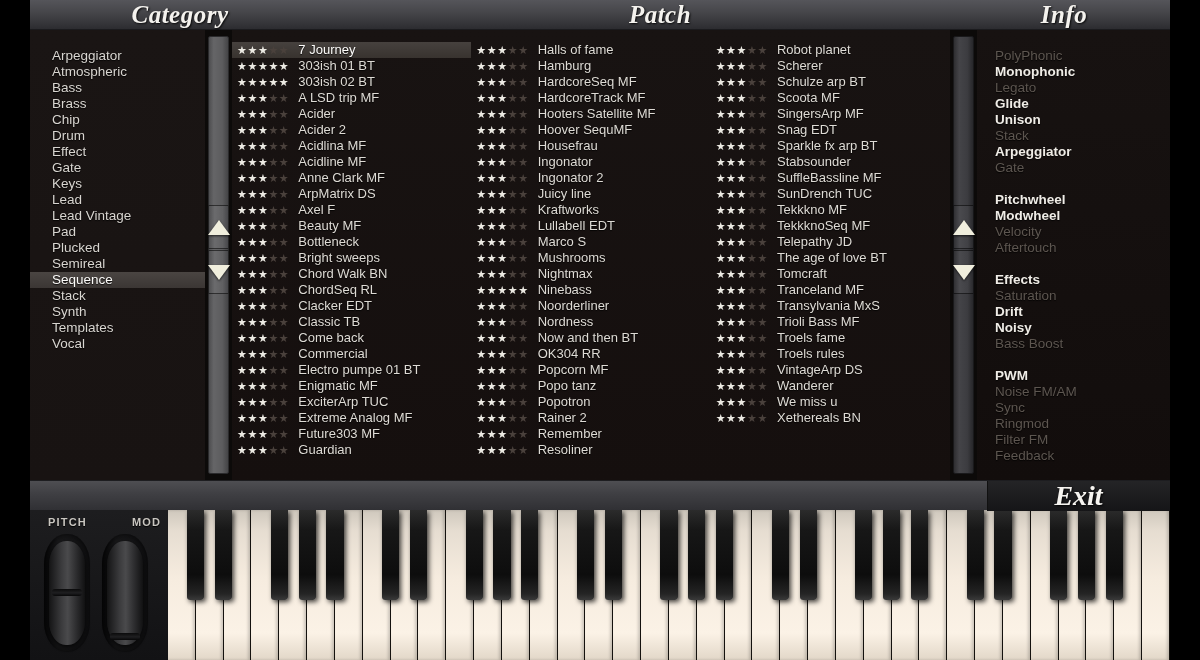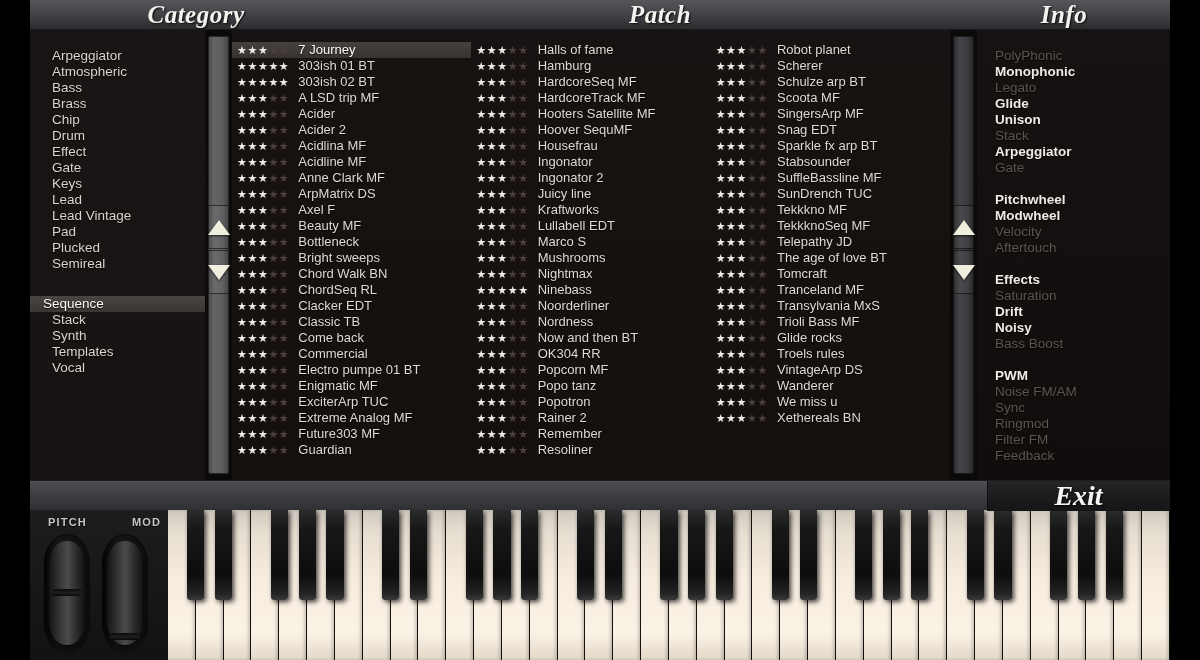--- a/index.html
+++ b/index.html
@@ -42,21 +42,21 @@
   }
   .header-title {
     position:absolute; top:0; height:30px; line-height:29px;
     font-family:"Liberation Serif", serif;
     font-style:italic; font-weight:bold;
     font-size:25px; color:#f4f2ee;
     text-align:center;
     text-shadow:1px 1px 2px rgba(0,0,0,.85);
     letter-spacing:.5px;
   }
-  #hdr-category { left:16px;   width:300px; }
+  #hdr-category { left:0px;   width:300px; }
   #hdr-patch    { left:300px; width:660px; }
   #hdr-info     { left:944px; width:180px; }
 
   
   .panels {
     position:absolute; left:0; right:0; top:30px; height:352px;
   }
 
   
   .cat-panel {
@@ -68,21 +68,21 @@
   .cat-item {
     height:16px; line-height:16px;
     font-size:13.5px; color:#d8d5d0;
     padding-left:2px; margin-bottom:0px;
     white-space:nowrap;
     text-shadow:0 1px 1px rgba(0,0,0,.8);
   }
   .cat-item.selected {
     background:linear-gradient(180deg,#4a4542 0%,#3b3634 100%);
     color:#fbfaf8;
-    width:175px; margin-left:-20px; padding-left:13px;margin-top:24px;
+    width:175px; margin-left:-20px; padding-left:22px;
   }
 
   
   .scroll {
     position:absolute; top:0; width:27px; height:450px;
   }
   .scroll .track {
     position:absolute; left:3px; top:6px; width:21px; height:438px;
     border-radius:2px;
   }
@@ -578,21 +578,21 @@
             <div class="patch-item">
               <span class="stars"><span class="star-on">★★★</span><span class="star-off">★★</span></span>
               <span class="pname">Transylvania MxS</span>
             </div>
             <div class="patch-item">
               <span class="stars"><span class="star-on">★★★</span><span class="star-off">★★</span></span>
               <span class="pname">Trioli Bass MF</span>
             </div>
             <div class="patch-item">
               <span class="stars"><span class="star-on">★★★</span><span class="star-off">★★</span></span>
-              <span class="pname">Glide rocks</span>
+              <span class="pname">Troels fame</span>
             </div>
             <div class="patch-item">
               <span class="stars"><span class="star-on">★★★</span><span class="star-off">★★</span></span>
               <span class="pname">Troels rules</span>
             </div>
             <div class="patch-item">
               <span class="stars"><span class="star-on">★★★</span><span class="star-off">★★</span></span>
               <span class="pname">VintageArp DS</span>
             </div>
             <div class="patch-item">

